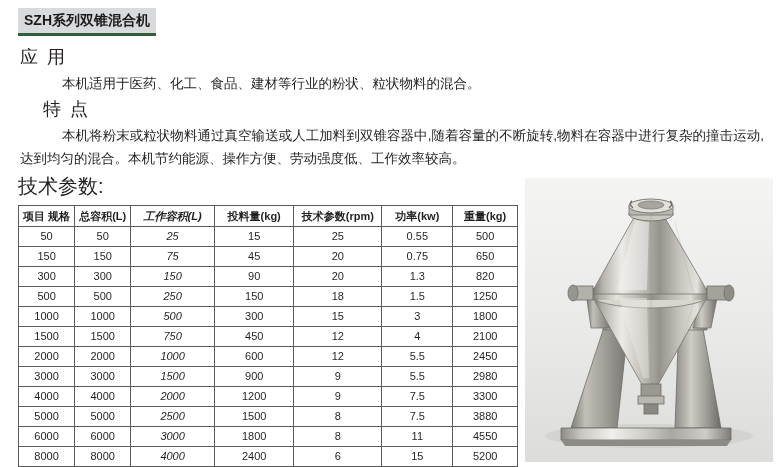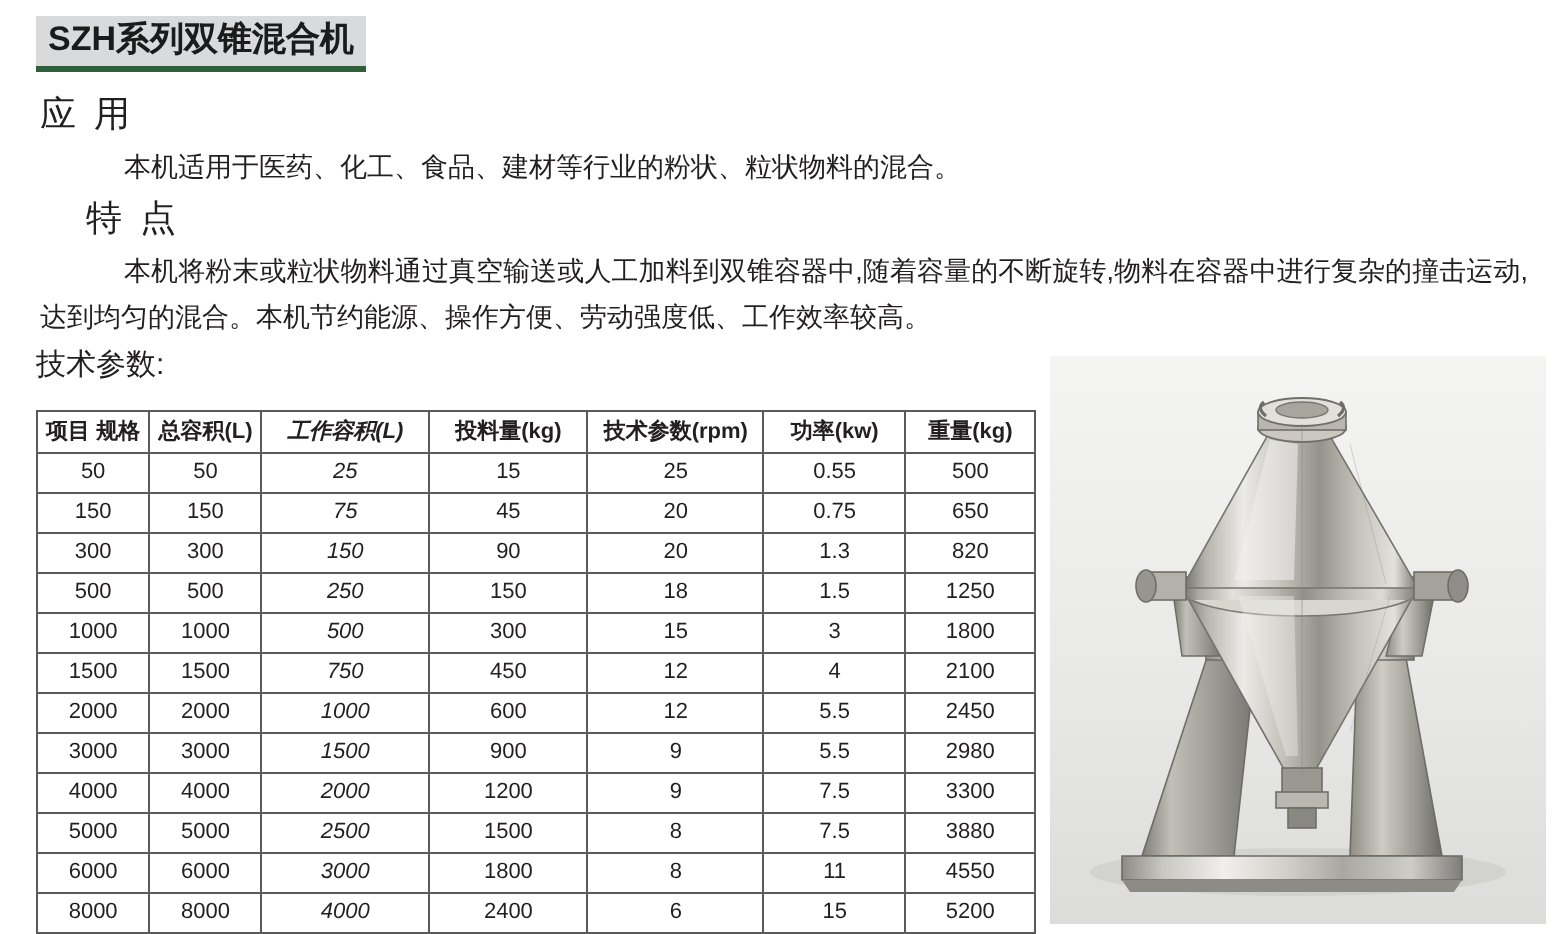--- a/index.html
+++ b/index.html
@@ -21,40 +21,40 @@
     height: 467px;
   }
   
   .title-bar {
     position: absolute;
     left: 18px;
     top: 8px;
     padding: 2px 6px 3px 6px;
     background: #d9dadc;
     border-bottom: 3px solid #2f5e3b;
-    font-size: 17px;
+    font-size: 14px;
     font-weight: bold;
     letter-spacing: 0px;
     color: #1b1b1b;
     line-height: 20px;
   }
   
   .sec-head {
     position: absolute;
     font-size: 18px;
     color: #231f20;
     letter-spacing: 2px;
   }
   #sec-ying { left: 20px; top: 45px; }
   #sec-te   { left: 20px; top: 97px; margin-left: 23px; }
   .sec-params {
     position: absolute;
     left: 18px;
     top: 173px;
-    font-size: 15px;
+    font-size: 20px;
     color: #231f20;
   }
   
   .para {
     position: absolute;
     font-size: 13.5px;
     line-height: 23px;
     color: #231f20;
     text-align: justify;
   }

